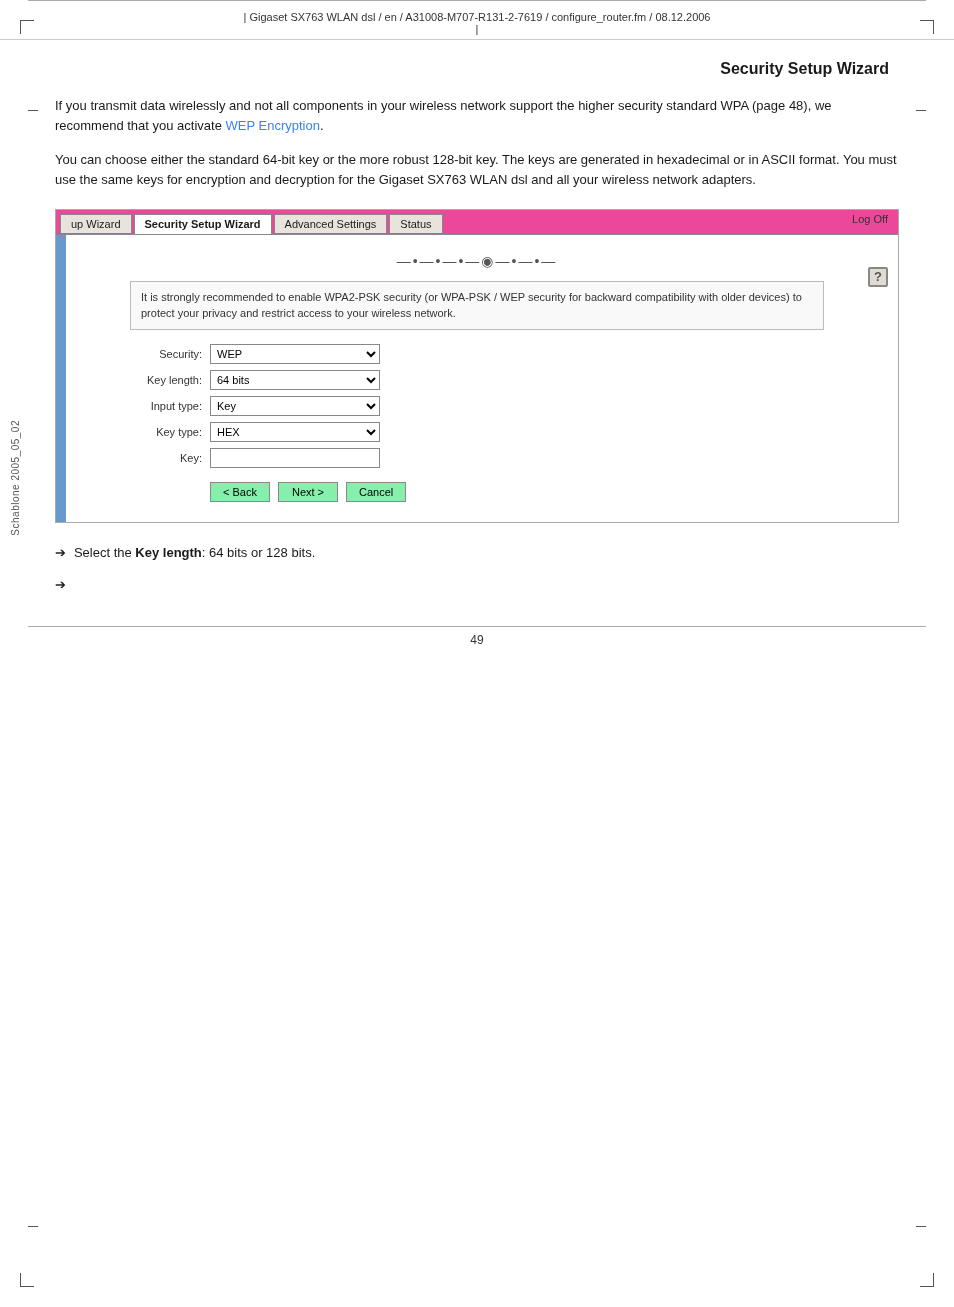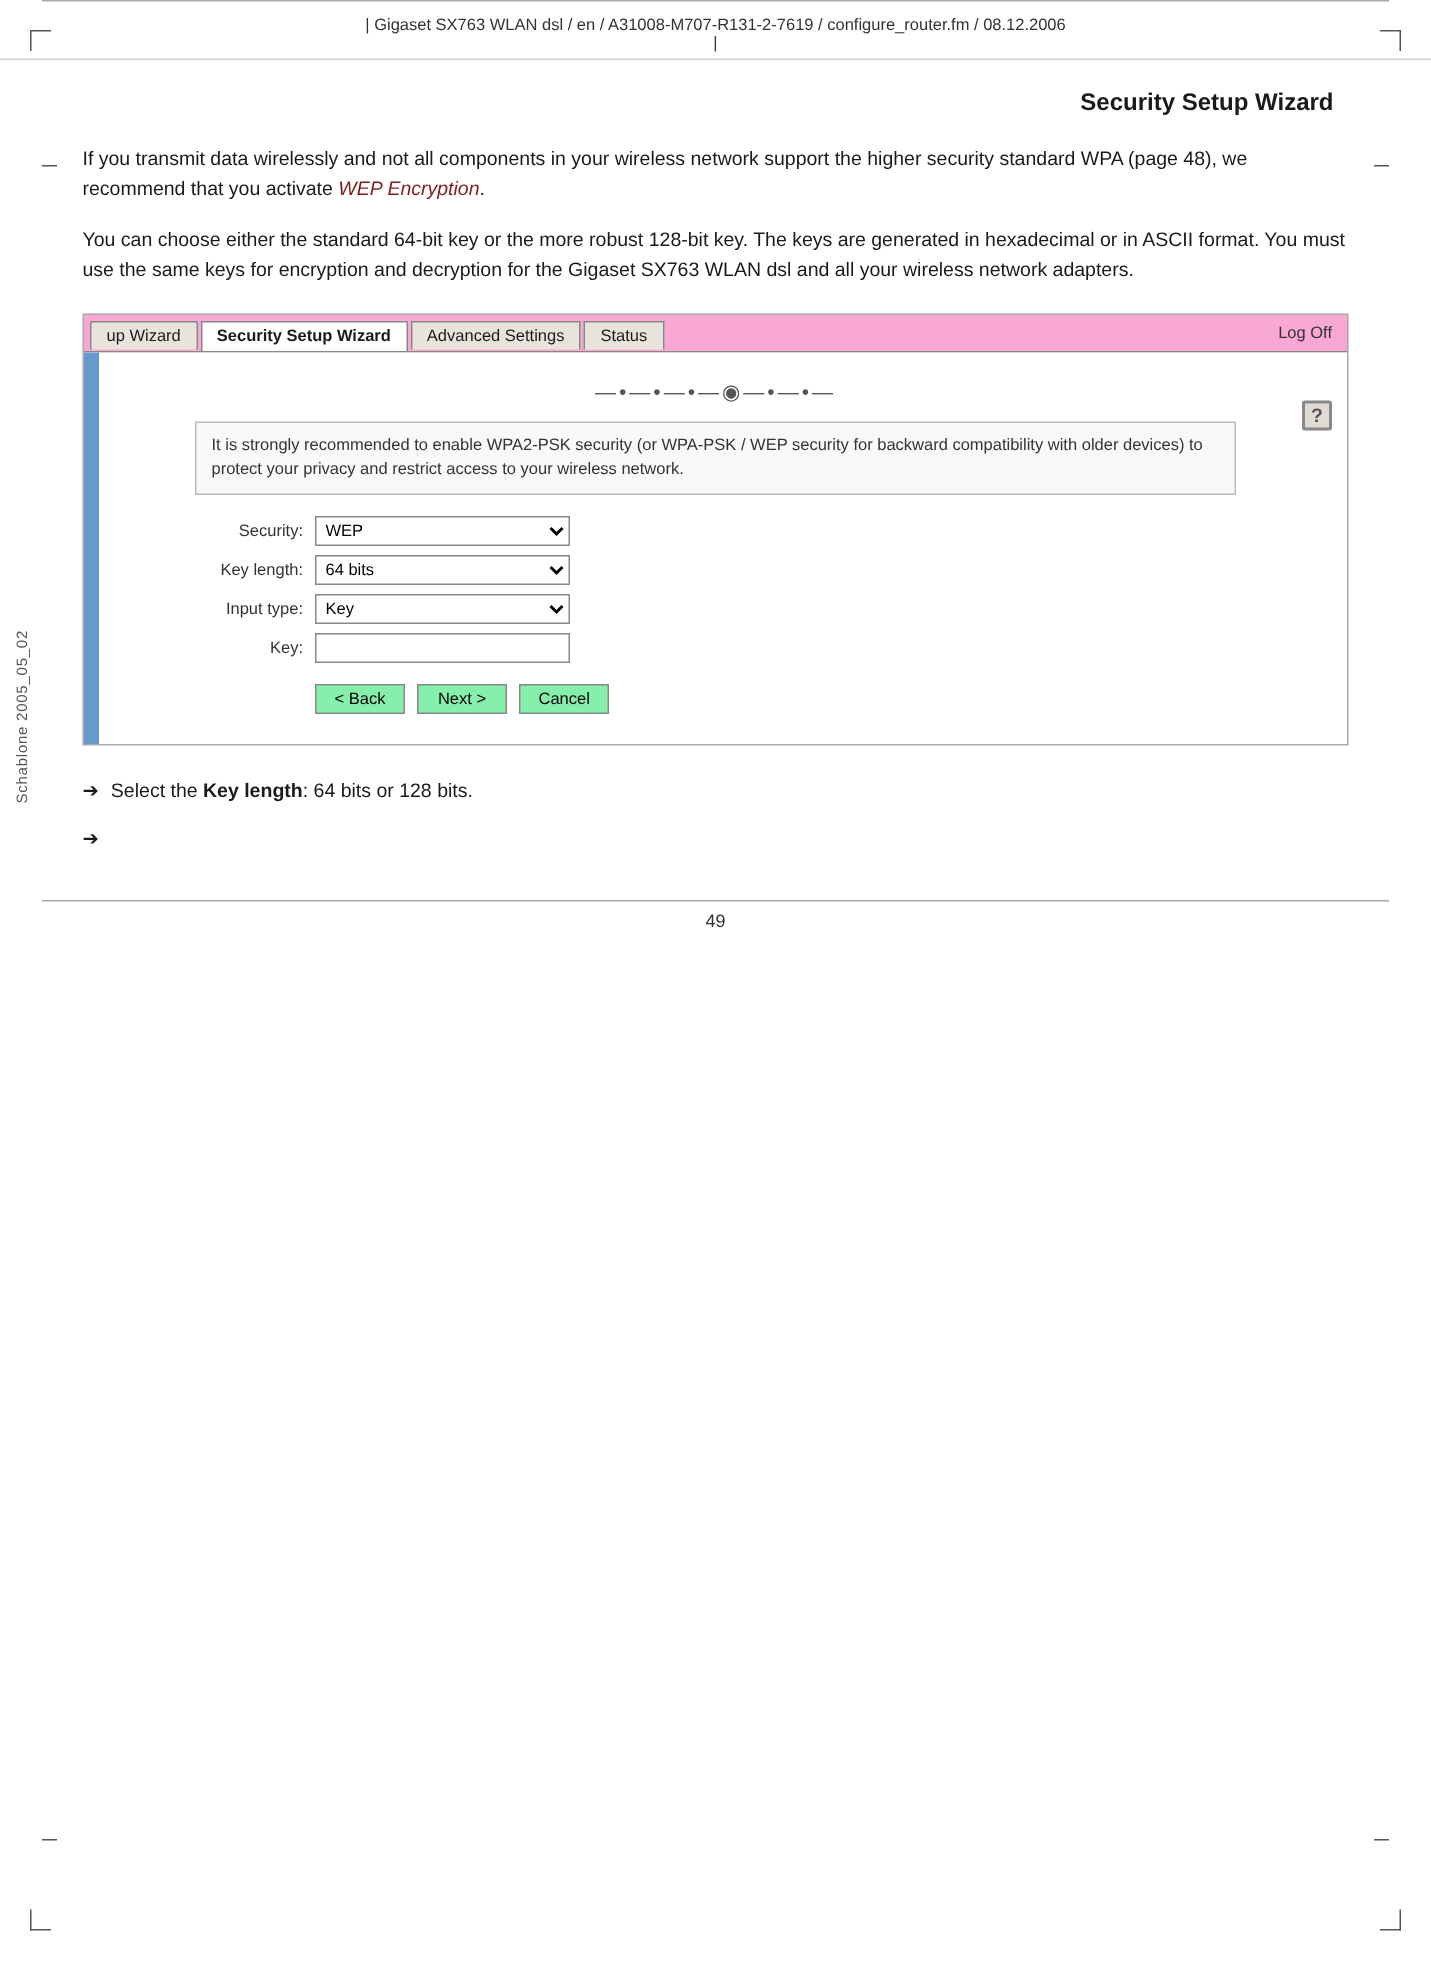--- a/index.html
+++ b/index.html
@@ -58,40 +58,39 @@
       padding-right: 10px;
     }
 
     
     .body-para {
       margin-bottom: 14px;
       line-height: 1.55;
       font-size: 13px;
     }
     .body-para a {
-      color: #7f1d1d;
+      color: #3b82f6;
       text-decoration: none;
-      font-style: italic;
     }
 
     
     .ui-mockup {
       border: 1px solid #aaa;
       background: #f0f0f0;
       margin: 18px 0 20px 0;
       padding: 0;
       position: relative;
     }
 
     
     .mockup-tabs {
       display: flex;
-      background: #f9a8d4;
+      background: #ec4899;
       border-bottom: 1px solid #888;
-      align-items: center;
+      align-items: flex-start;
       padding: 0 4px;
       font-size: 11px;
     }
     .mockup-tab {
       padding: 3px 10px;
       border: 1px solid #888;
       border-bottom: none;
       margin-right: 2px;
       background: #e8e4dc;
       cursor: pointer;
@@ -360,20 +359,27 @@
         </div>
 
         <div class="form-row">
           <div class="form-label">Input type:</div>
           <select class="form-select">
             <option>Key</option>
             <option>Passphrase</option>
           </select>
         </div>
 
+        <div class="form-row">
+          <div class="form-label">Key type:</div>
+          <select class="form-select">
+            <option>HEX</option>
+            <option>ASCII</option>
+          </select>
+        </div>
 
         <div class="form-row">
           <div class="form-label">Key:</div>
           <input type="password" class="form-input" value="" style="">
         </div>
 
 
       </div>
 
       <div class="mockup-buttons">

